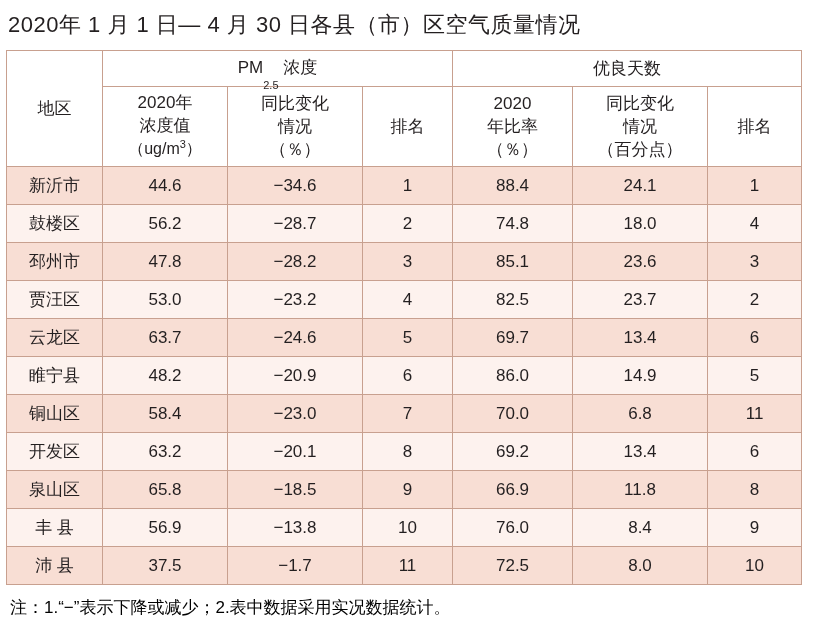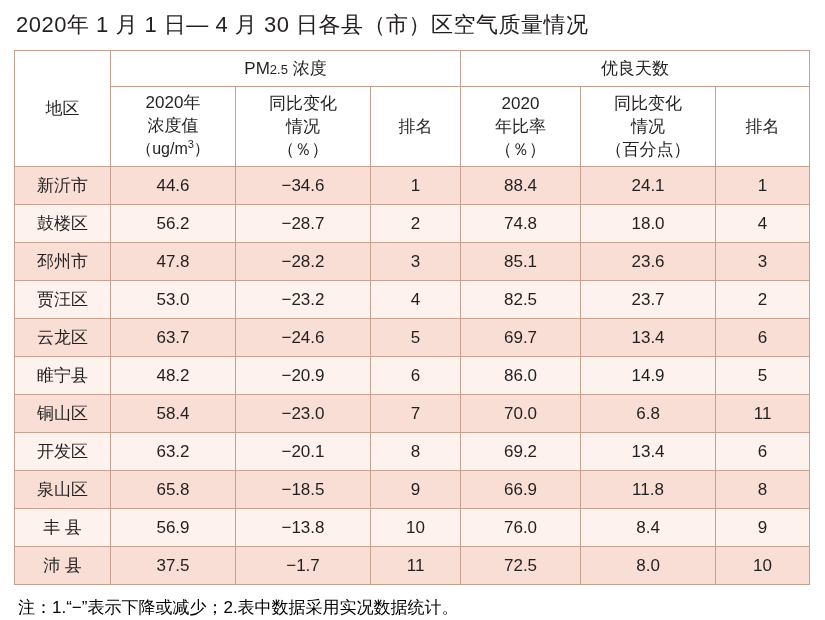--- a/index.html
+++ b/index.html
@@ -11,21 +11,21 @@
     width: 825px;
     height: 620px;
     font-family: "Liberation Sans", sans-serif;
     color: #231f20;
     overflow: hidden;
   }
   .page {
     width: 825px;
     height: 620px;
     box-sizing: border-box;
-    padding: 8px 14px 0 14px;
+    padding: 8px 14px 0 6px;
     position: relative;
   }
   .title {
     font-size: 22px;
     line-height: 30px;
     color: #231f20;
     letter-spacing: 0.5px;
     white-space: nowrap;
     margin: 2px 0 10px 2px;
     font-weight: 400;
@@ -59,24 +59,24 @@
     font-size: 17px;
   }
   .sub-line {
     display: block;
   }
   .unit {
     display: block;
     font-size: 16px;
   }
   sub {
-    font-size: 13px;
+    font-size: 11px;
     vertical-align: baseline;
     position: relative;
-    top: 0;
+    top: 16px;
   }
   sup {
     font-size: 11px;
     vertical-align: baseline;
     position: relative;
     top: -6px;
   }
   table.data tbody td {
     font-size: 17px;
     height: 37px;

